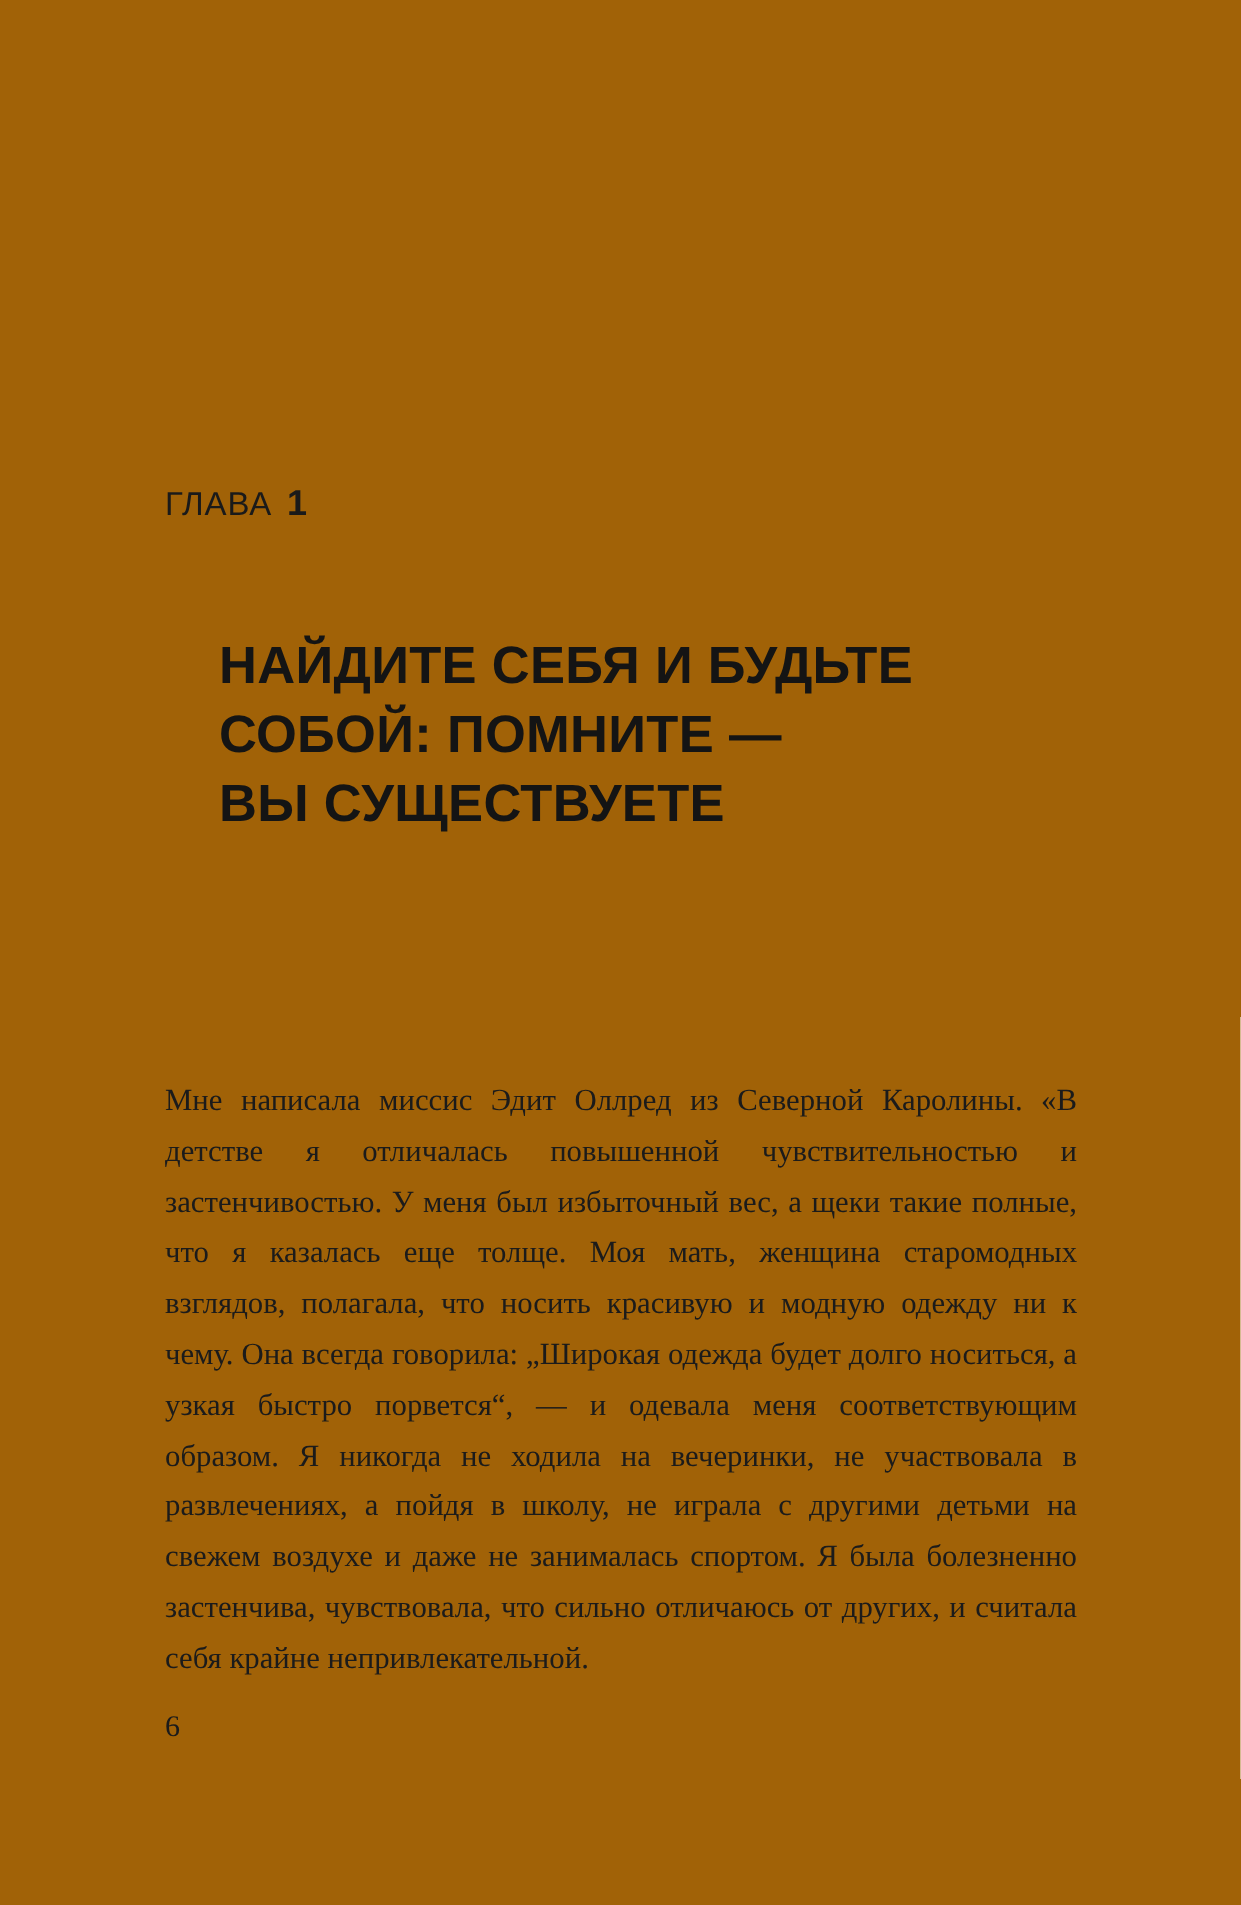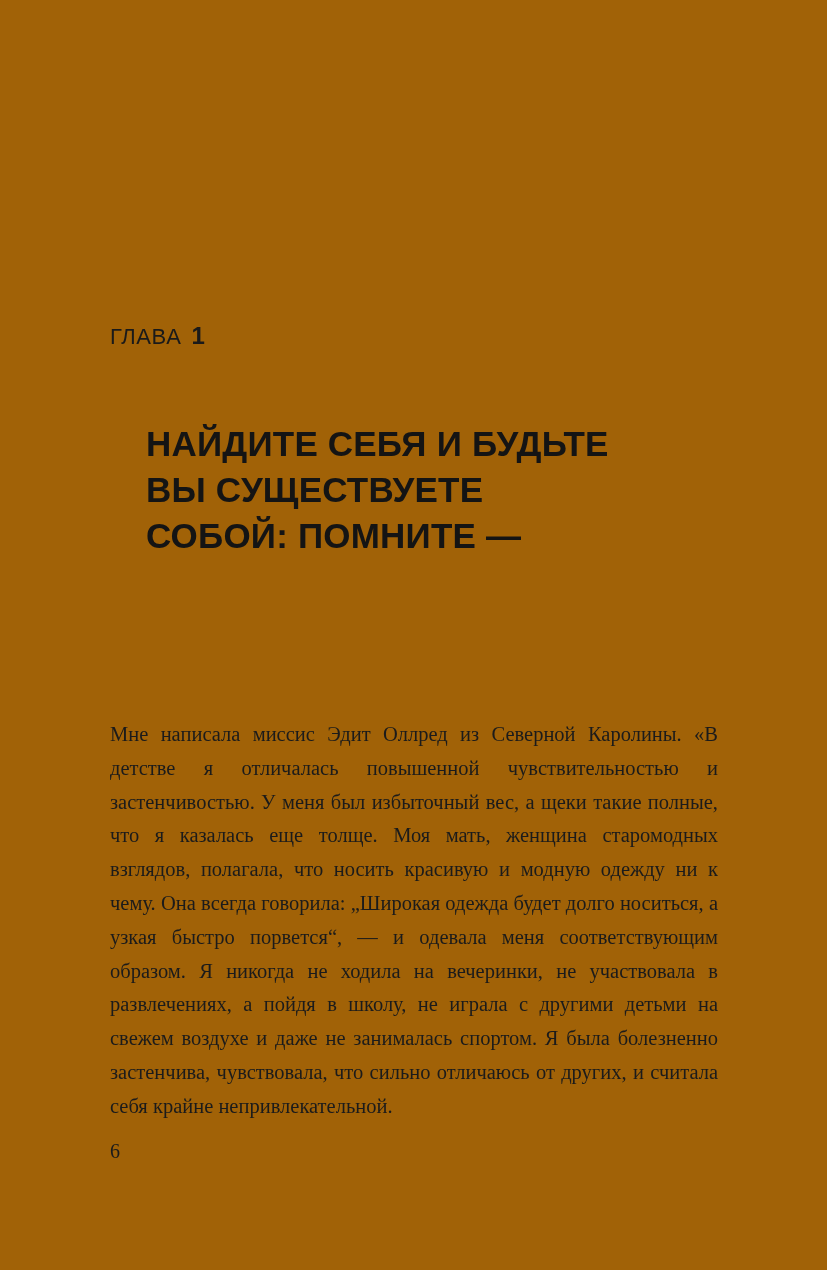--- a/index.html
+++ b/index.html
@@ -90,22 +90,22 @@
 
 <div class="page">
   <div class="content">
 
     <div class="chapter-line">
       <span class="chapter-word">ГЛАВА</span><span class="chapter-number">1</span>
     </div>
 
     <h1 class="chapter-title">
       <span class="tline">НАЙДИТЕ СЕБЯ И БУДЬТЕ</span>
+      <span class="tline">СОБОЙ: ПОМНИТЕ —</span>
       <span class="tline">ВЫ СУЩЕСТВУЕТЕ</span>
-      <span class="tline">СОБОЙ: ПОМНИТЕ —</span>
     </h1>
 
     <div class="body-text">
       <p>Мне написала миссис Эдит Оллред из Северной Каролины. «В детстве я отличалась повышенной чувствительностью и застенчивостью. У меня был избыточный вес, а щеки такие полные, что я казалась еще толще. Моя мать, женщина старомодных взглядов, полагала, что носить красивую и модную одежду ни к чему. Она всегда говорила: „Широкая одежда будет долго носиться, а узкая быстро порвется“, — и одевала меня соответствующим образом. Я никогда не ходила на вечеринки, не участвовала в развлечениях, а пойдя в школу, не играла с другими детьми на свежем воздухе и даже не занималась спортом. Я была болезненно застенчива, чувствовала, что сильно отличаюсь от других, и считала себя крайне непривлекательной.</p>
     </div>
 
   </div>
 
   <div class="page-number">6</div>
 </div>

